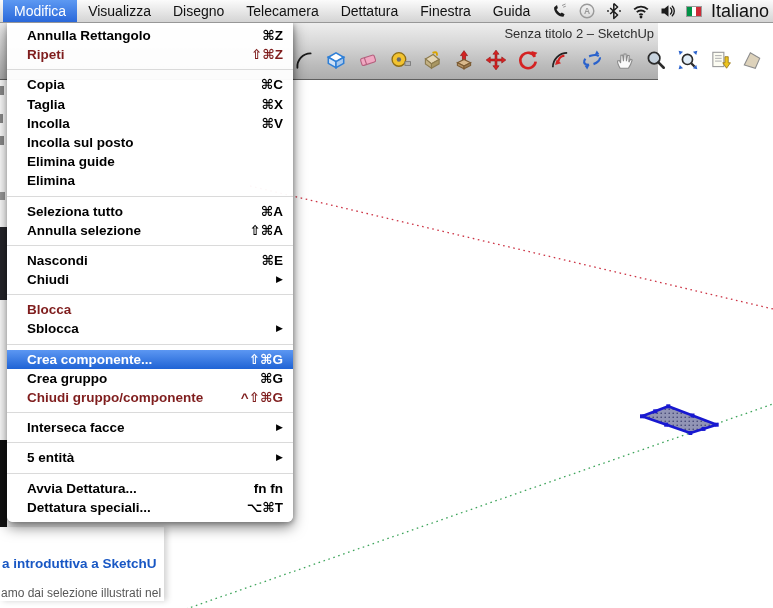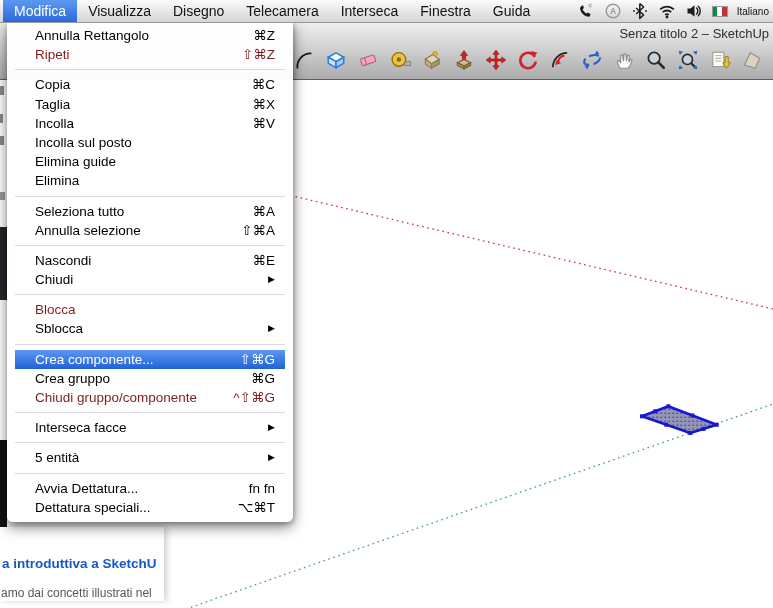--- a/index.html
+++ b/index.html
@@ -9,46 +9,46 @@
   .menubar{position:absolute;top:0;left:0;width:773px;height:22px;z-index:60;
     background:linear-gradient(#fbfbfb,#d4d4d4);border-bottom:1px solid #979797;
     display:flex;align-items:stretch;font-size:14px;color:#111;}
   .mb-items{display:flex;align-items:stretch;padding-left:3px;}
   .mb-item{padding:0 11px;line-height:22px;white-space:nowrap;text-align:center;}
   .mb-item.selected{background:linear-gradient(#5d99f2,#2a68da);color:#fff;}
   .mb-status{margin-left:auto;display:flex;align-items:center;gap:9px;padding-right:4px;}
   .mb-status .sicon{width:18px;height:18px;display:inline-block;}
   .flag{width:16px;height:11px;display:flex;border:1px solid #9a9a9a;box-sizing:border-box;}
   .flag div{flex:1;}
-  .input-label{font-size:10px;color:#111;}
-  
-  .chrome{position:absolute;top:22px;left:0;width:773px;height:58px;z-index:20;
+  .input-label{font-size:18px;color:#111;}
+  
+  .chrome{position:absolute;top:22px;left:0;width:658px;height:58px;z-index:20;
     background:linear-gradient(#efefef,#d6d6d6 40%,#bcbcbc 75%,#adadad);
     border-bottom:1px solid #5e5e5e;box-sizing:border-box;}
   .win-title{position:absolute;top:4px;right:4px;font-size:13px;color:#2f2f2f;white-space:nowrap;}
   .tb-icons{position:absolute;top:21px;left:293px;height:34px;display:flex;align-items:center;gap:10px;}
   .tb-icons .ticon{width:22px;height:22px;display:inline-block;}
   
   .sliver-toolbar{position:absolute;top:22px;left:0;width:7px;height:58px;z-index:19;
     background:linear-gradient(#efefef,#bcbcbc);border-bottom:1px solid #5e5e5e;box-sizing:border-box;}
   .sliver-toolbar i{position:absolute;left:1px;top:26px;width:5px;height:14px;background:#8e8076;display:block;}
   .frag{position:absolute;left:0;z-index:9;}
   
   .scene{position:absolute;top:0;left:0;z-index:5;}
   
   .helpwin{position:absolute;left:0;top:527px;width:164px;height:74px;background:#fff;z-index:8;
     box-shadow:3px 0 6px rgba(0,0,0,.18);overflow:hidden;}
   .help-heading{position:absolute;left:2px;top:29px;font-size:13.5px;font-weight:bold;
     color:#1857c4;white-space:nowrap;}
   .help-body{position:absolute;left:1px;top:59px;font-size:12px;color:#575757;white-space:nowrap;}
   
   .menu{position:absolute;left:7px;top:22px;width:286px;z-index:40;box-sizing:border-box;
-    background:rgba(255,255,255,.96);border-radius:0 0 6px 6px;padding:4px 8px 5px;
+    background:rgba(255,255,255,.96);border-radius:0 0 6px 6px;padding:4px 0 5px;
     box-shadow:0 5px 14px rgba(0,0,0,.5),1px 2px 4px rgba(0,0,0,.22);
-    font-size:13.5px;color:#000;}
+    font-size:13.5px;color:#000;font-weight:bold;}
   .mi{height:19.2px;line-height:19.2px;padding:0 10px 0 20px;display:flex;
     justify-content:space-between;align-items:center;white-space:nowrap;}
   .mi .sc{color:#000;margin-left:12px;}
   .mi .arrow{font-size:9px;color:#000;}
   .mi.disabled,.mi.disabled .sc,.mi.disabled .arrow{color:#7f1d1d;}
   .mi.hl{background:linear-gradient(#5c97f2,#1f63d5);color:#fff;}
   .mi.hl .sc{color:#fff;}
   .sep{height:11px;position:relative;}
   .sep::after{content:"";position:absolute;left:0;right:0;top:5px;height:1px;background:#dadada;}
 </style>
@@ -165,21 +165,21 @@
 
 <div class="frag" style="top:86px;width:4px;height:9px;background:#8a8a8a;"></div>
 <div class="frag" style="top:114px;width:3px;height:9px;background:#8a8a8a;"></div>
 <div class="frag" style="top:136px;width:4px;height:9px;background:#8a8a8a;"></div>
 <div class="frag" style="top:192px;width:5px;height:8px;background:#9a9a9a;"></div>
 <div class="frag" style="top:227px;width:7px;height:73px;background:#26262b;"></div>
 <div class="frag" style="top:440px;width:7px;height:87px;background:#121212;"></div>
 
 <div class="helpwin">
   <div class="help-heading">a introduttiva a SketchU</div>
-  <div class="help-body">amo dai concetti illustrati nel</div>
+  <div class="help-body">amo dai selezione illustrati nel</div>
 </div>
 
 <div class="menu" id="editmenu">
     <div class="mi">
       <span class="lbl">Annulla Rettangolo</span>
       <span class="sc">⌘Z</span>
     </div>
     <div class="mi disabled">
       <span class="lbl">Ripeti</span>
       <span class="sc">⇧⌘Z</span>
@@ -265,21 +265,21 @@
       <span class="sc">⌥⌘T</span>
     </div>
   </div>
 
 <div class="menubar">
   <div class="mb-items" id="mbitems">
       <div class="mb-item selected">Modifica</div>
       <div class="mb-item">Visualizza</div>
       <div class="mb-item">Disegno</div>
       <div class="mb-item">Telecamera</div>
-      <div class="mb-item">Interseca</div>
+      <div class="mb-item">Dettatura</div>
       <div class="mb-item">Finestra</div>
       <div class="mb-item">Guida</div>
     </div>
   <div class="mb-status" id="mbstatus">
     <span class="sicon"><svg width="100%" height="100%" viewBox="0 0 18 18">
           <path d="M3.2 5.2c-.9 4.4 4.4 9.8 9.2 9.6l1.2-2.6-2.8-1.8-1.2 1.1c-2-.8-3.5-2.5-4-4.4l1.3-.9-.9-3.1z" fill="#1c1c1c"></path>
           <path d="M11 3.5l3.5-1.5M12.2 5.2l2.6-1" stroke="#8a8a8a" stroke-width=".9"></path>
         </svg></span>
       <span class="sicon"><svg width="100%" height="100%" viewBox="0 0 18 18">
           <circle cx="9" cy="9" r="6.8" fill="none" stroke="#9a9a9a" stroke-width="1.4"></circle>

